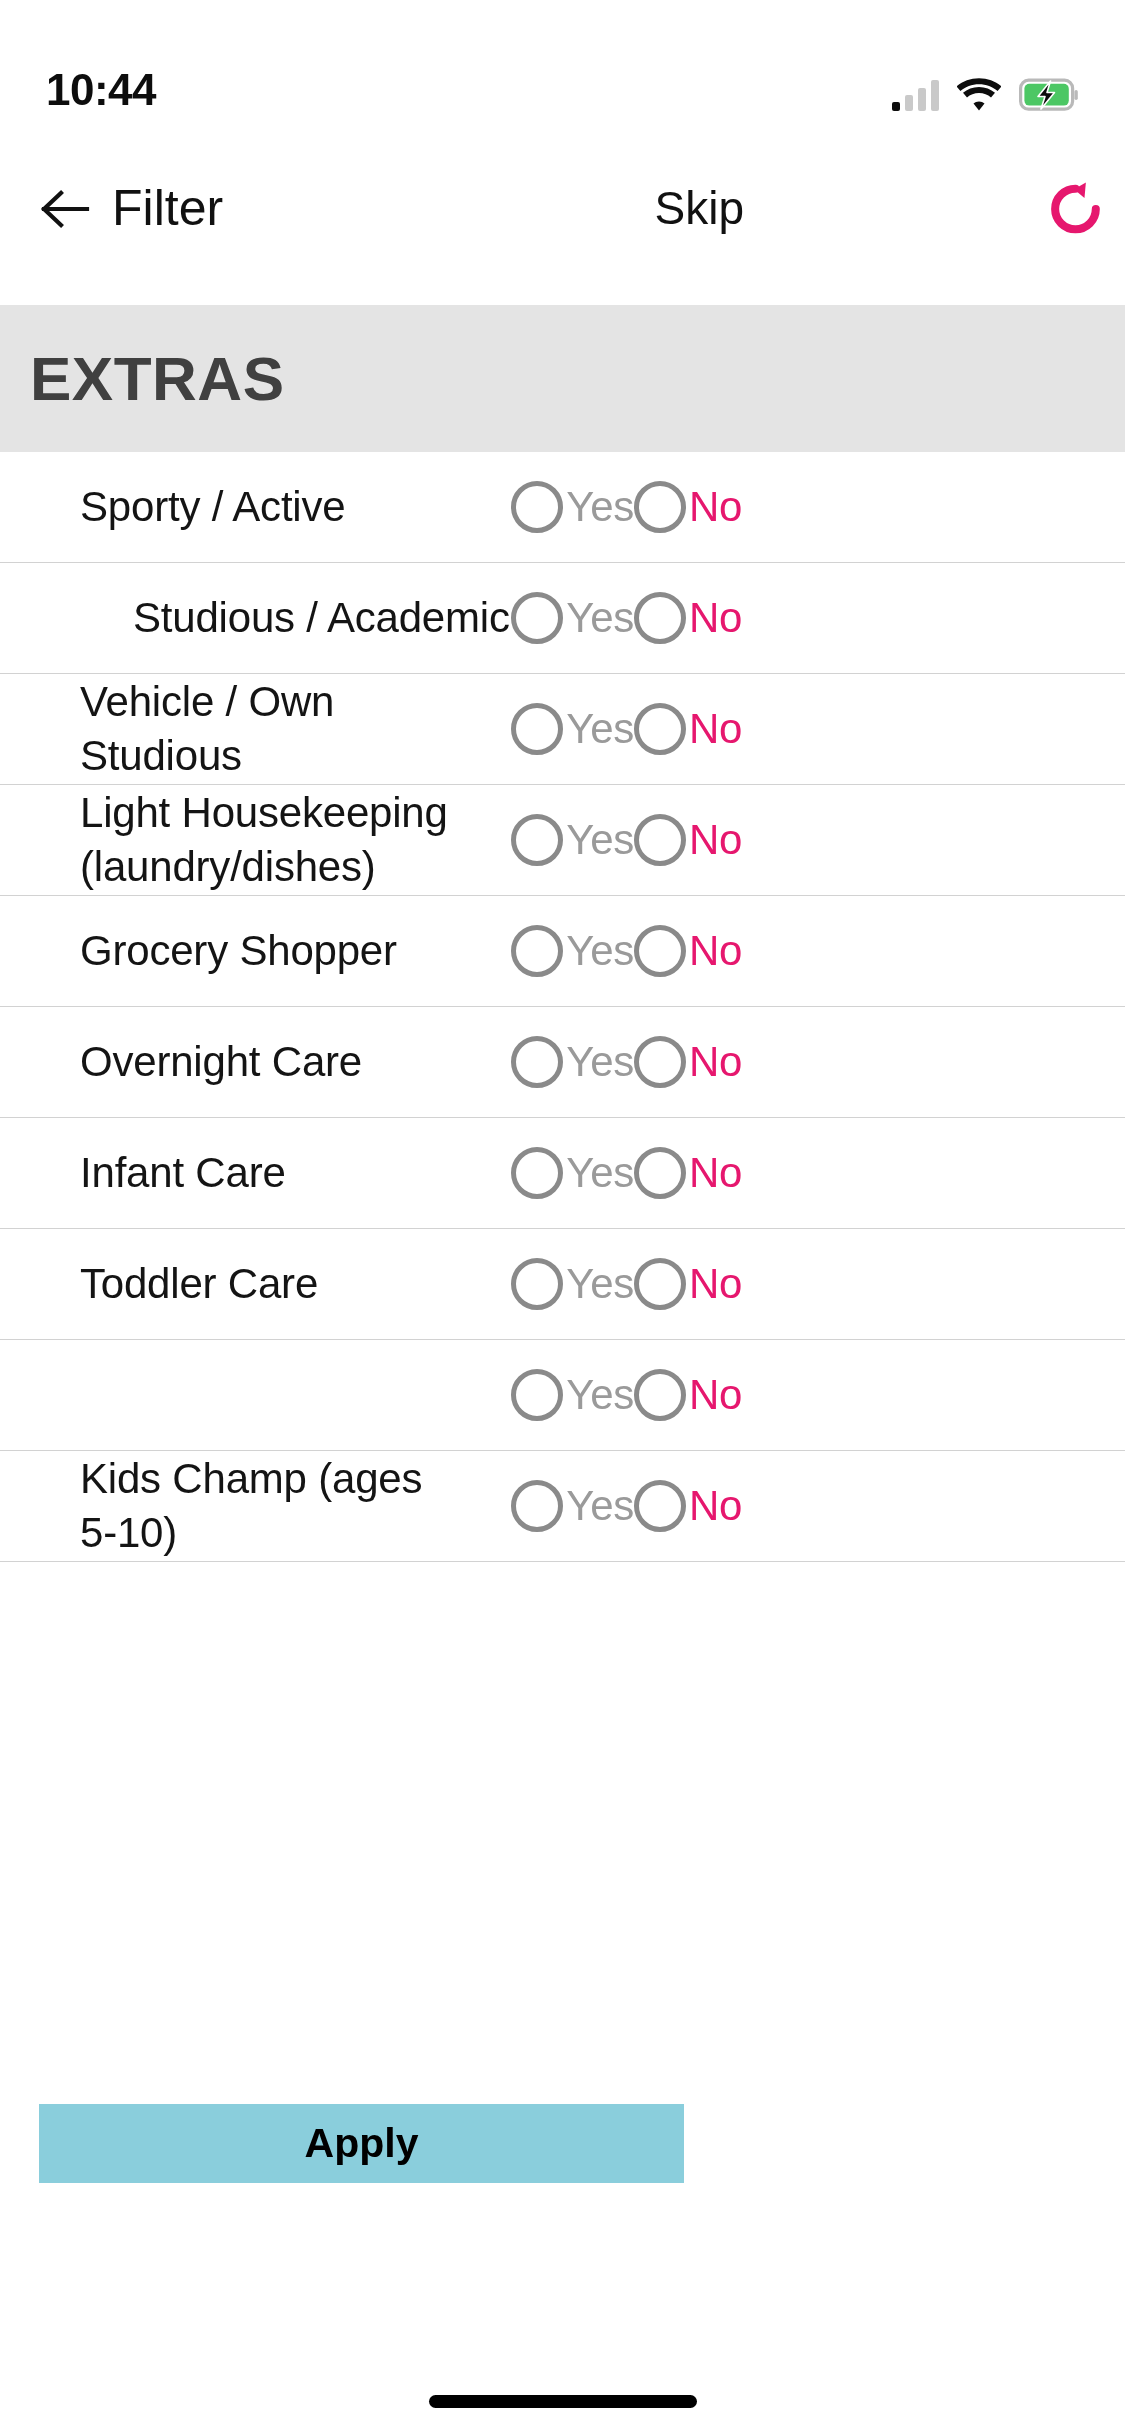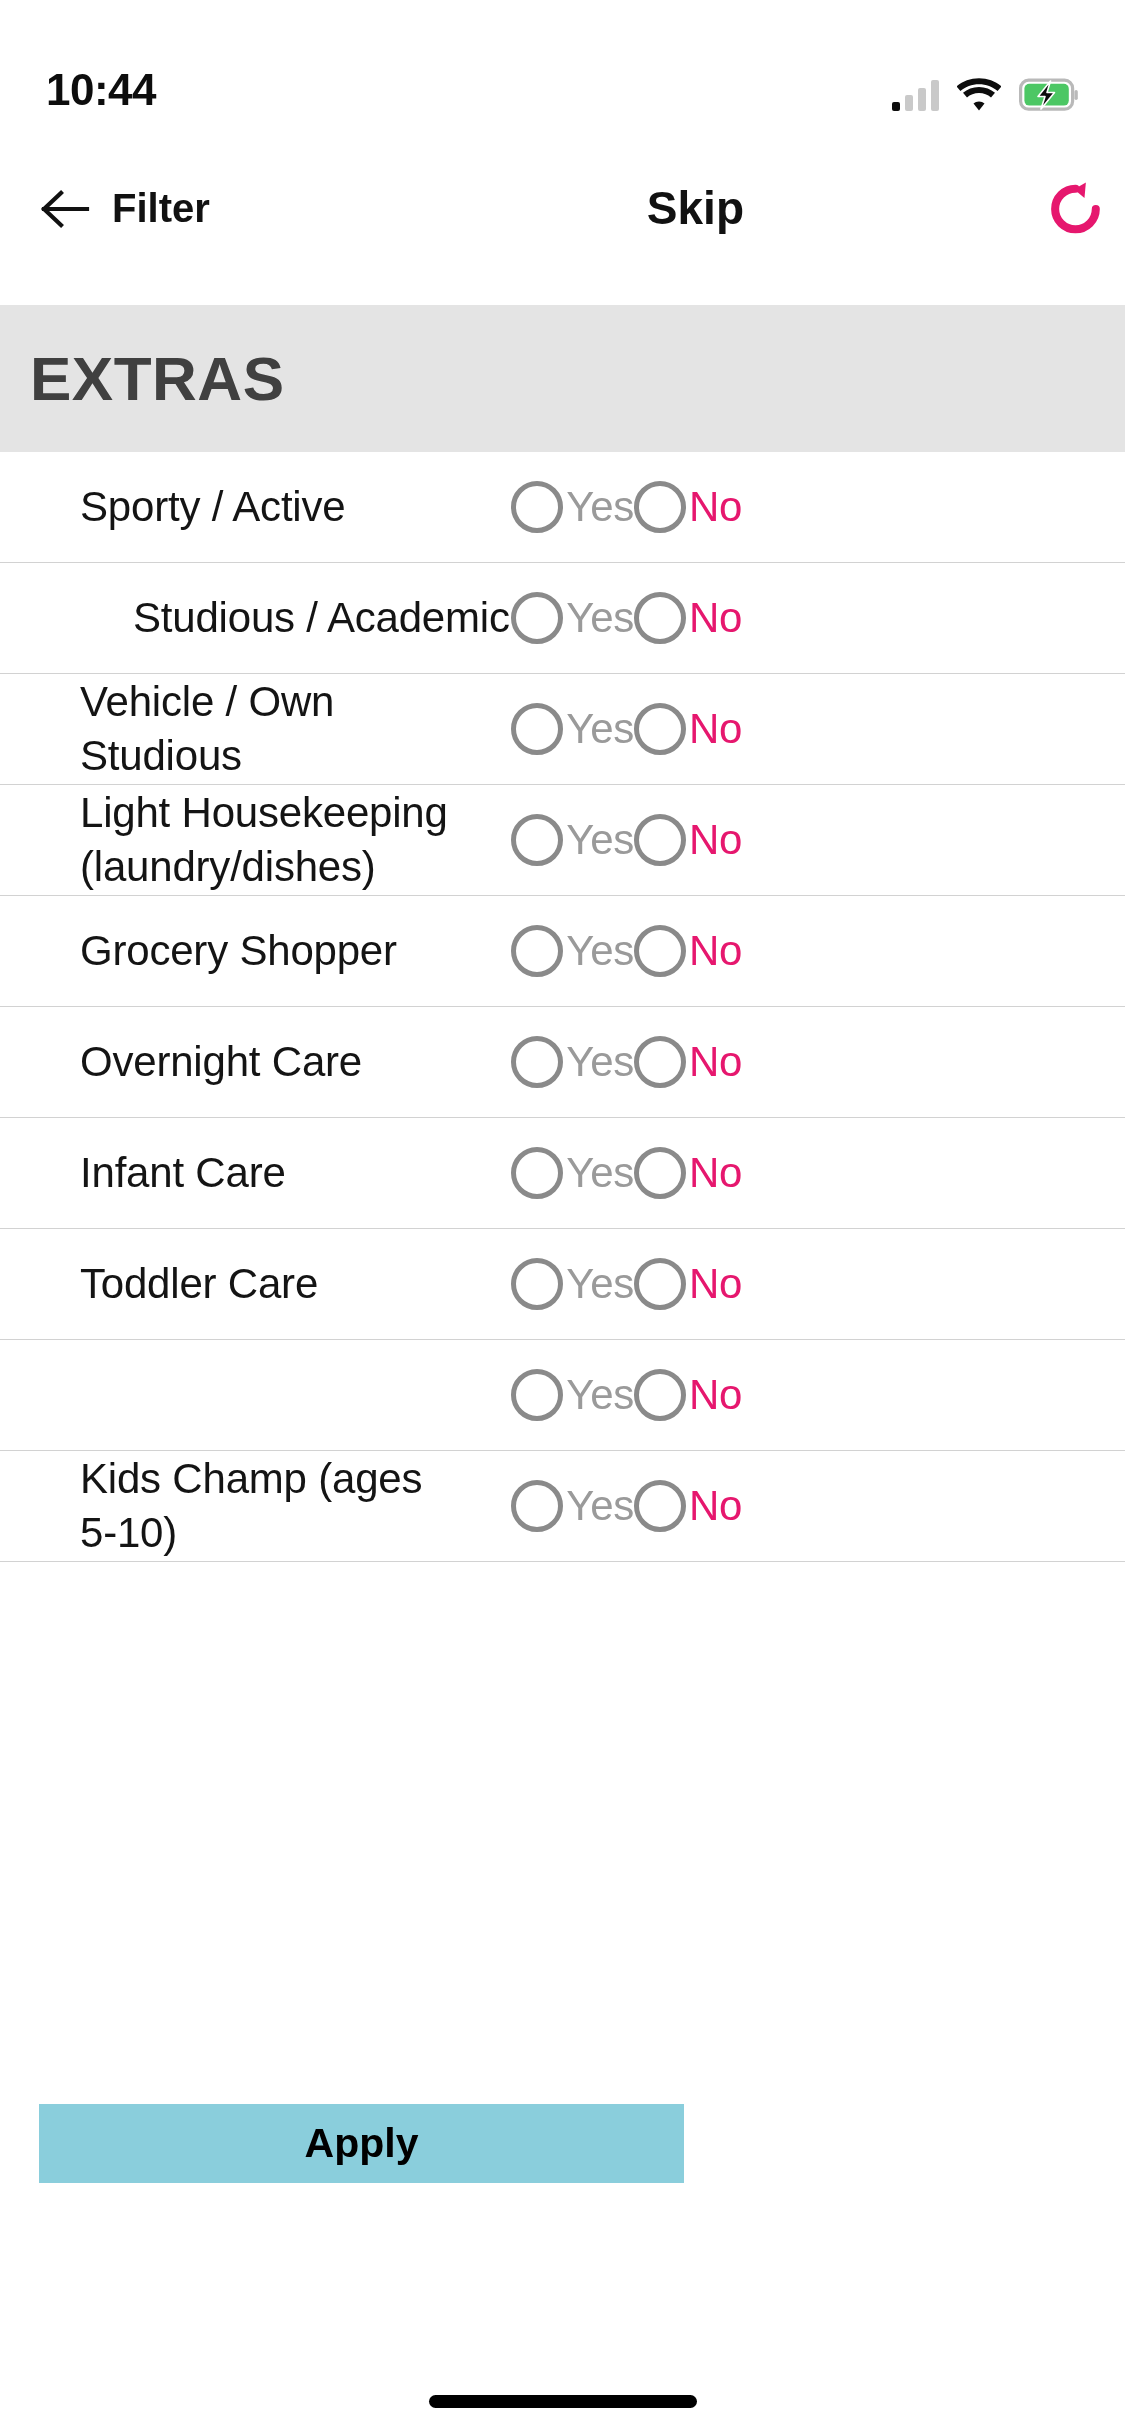--- a/index.html
+++ b/index.html
@@ -83,34 +83,34 @@
     height: 56px;
     display: flex;
     align-items: center;
     justify-content: center;
   }
   .nav-title {
     position: absolute;
     left: 112px;
     top: 50%;
     transform: translateY(-52%);
-    font-size: 40px;
+    font-size: 50px;
     color: #111111;
-    font-weight: 700;
+    font-weight: 400;
     letter-spacing: 0px;
     text-align: right;
   }
   .nav-skip {
     position: absolute;
     right: 381px;
     top: 50%;
     transform: translateY(-52%);
     font-size: 46px;
     color: #111111;
-    font-weight: 700;
+    font-weight: 400;
   }
   .nav-reset {
     position: absolute;
     right: 380px;
     top: 50%;
     transform: translate(365px, -50%);
     width: 70px;
     height: 70px;
     display: flex;
     align-items: center;

